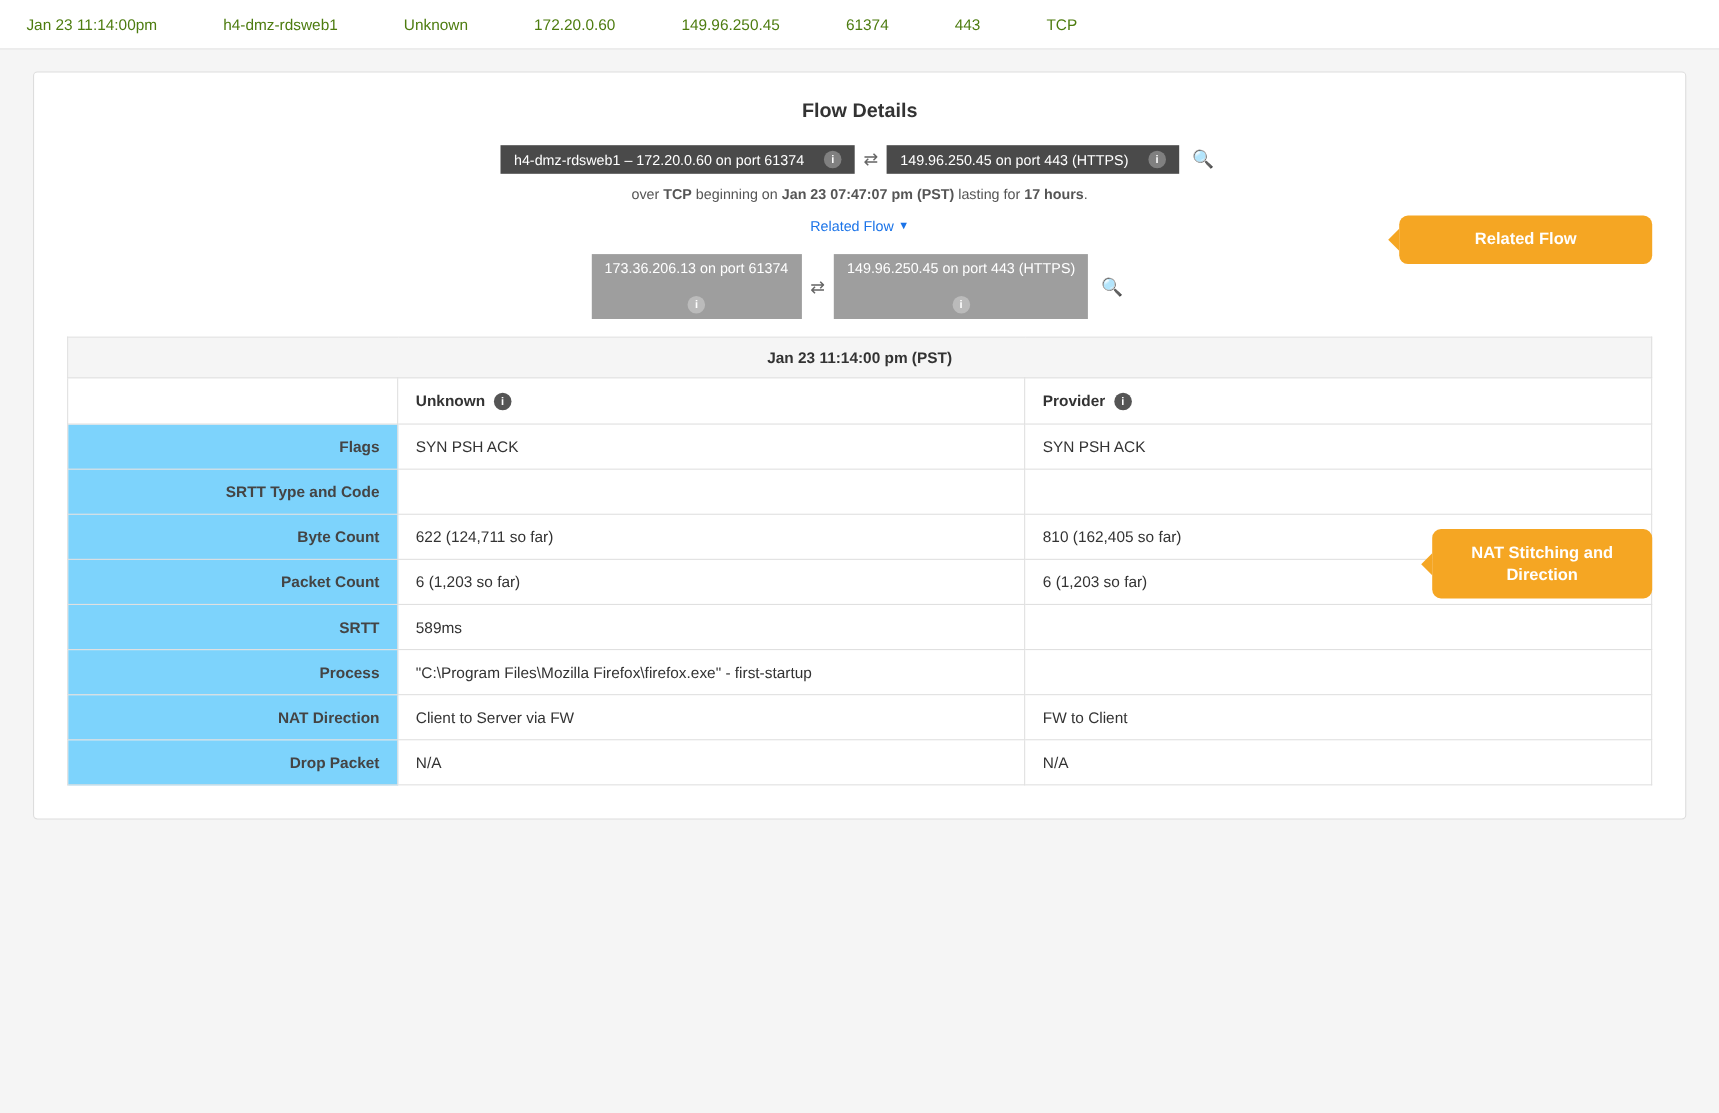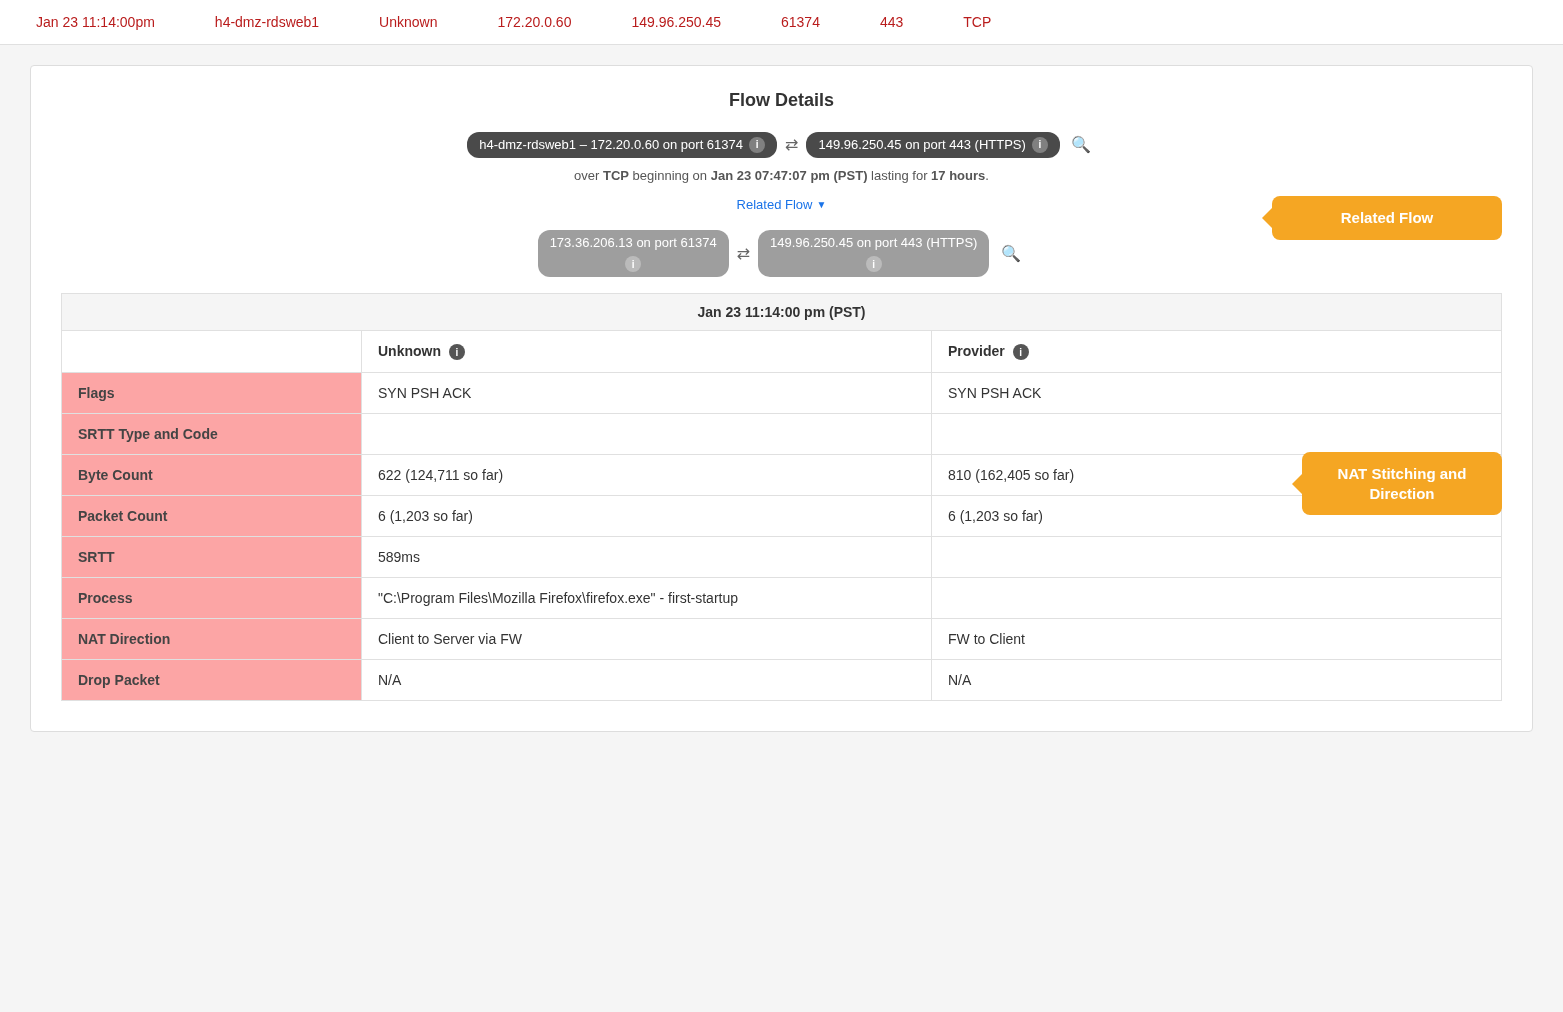--- a/index.html
+++ b/index.html
@@ -8,25 +8,25 @@
       background: #f5f5f5;
       color: #333;
       font-size: 14px;
     }
 
     
     .top-bar {
       display: flex;
       align-items: flex-end;
       gap: 60px;
-      padding: 14px 36px;
+      padding: 14px 24px;
       background: #fff;
       border-bottom: 1px solid #e0e0e0;
       font-size: 14px;
-      color: #b91c1c;
+      color: #4d7c0f;
     }
     .top-bar span {
       white-space: nowrap;
     }
 
     
     .main-content {
       padding: 20px 30px;
       position: relative;
     }
@@ -60,24 +60,24 @@
 
     .flow-row {
       display: flex;
       align-items: center;
       gap: 8px;
     }
 
     .endpoint-pill {
       display: inline-flex;
       align-items: center;
-      gap: 6px;
+      gap: 18px;
       background: #4a4a4a;
       color: #fff;
-      border-radius: 12px;
+      border-radius: 0;
       padding: 5px 12px;
       font-size: 13px;
       font-weight: 500;
       text-align: center;
     }
     .endpoint-pill.light {
       background: #9e9e9e;
       color: #fff;
       flex-direction: column;
     }
@@ -161,24 +161,24 @@
       border: 1px solid #e0e0e0;
     }
 
     .flow-table td {
       padding: 12px 16px;
       border: 1px solid #e0e0e0;
       vertical-align: top;
     }
 
     .flow-table .row-label {
-      text-align: left;
+      text-align: right;
       font-weight: 600;
       color: #444;
-      background: #fca5a5;
+      background: #7dd3fc;
       width: 200px;
     }
 
     .flow-table .consumer-col {
       width: 380px;
     }
     .flow-table .provider-col {
       width: 380px;
     }
 
@@ -207,21 +207,21 @@
       white-space: normal;
       text-align: center;
     }
     .tooltip-bubble.related-flow-bubble::before {
       border-right-color: #f5a623;
       left: -20px;
       top: 50%;
       transform: translateY(-50%);
     }
     .tooltip-bubble.nat-bubble {
-      bottom: 216px;
+      bottom: 200px;
       right: 30px;
       width: 200px;
       white-space: normal;
       text-align: center;
     }
     .tooltip-bubble.nat-bubble::before {
       border-right-color: #f5a623;
       left: -20px;
       top: 50%;
       transform: translateY(-50%);

